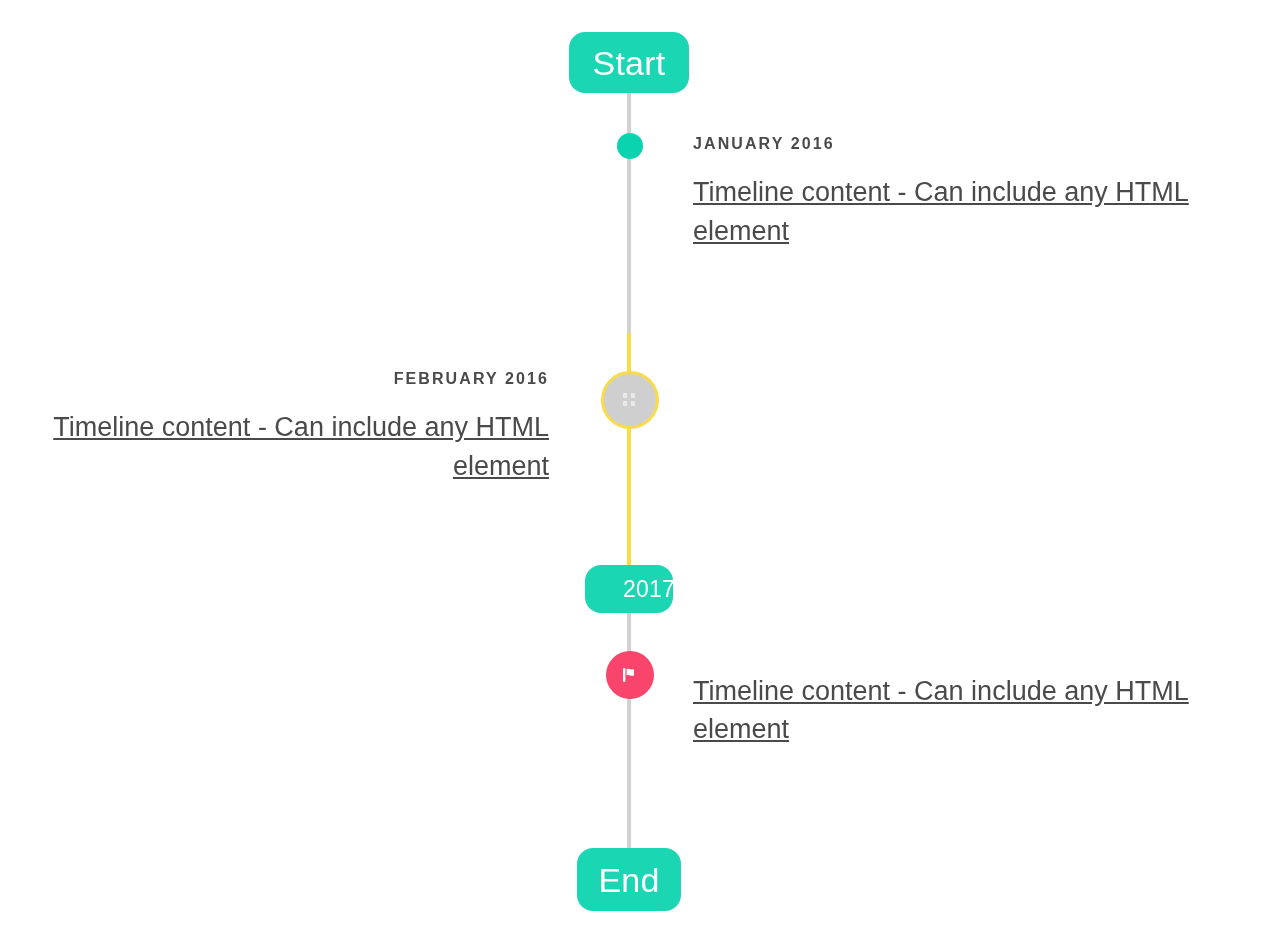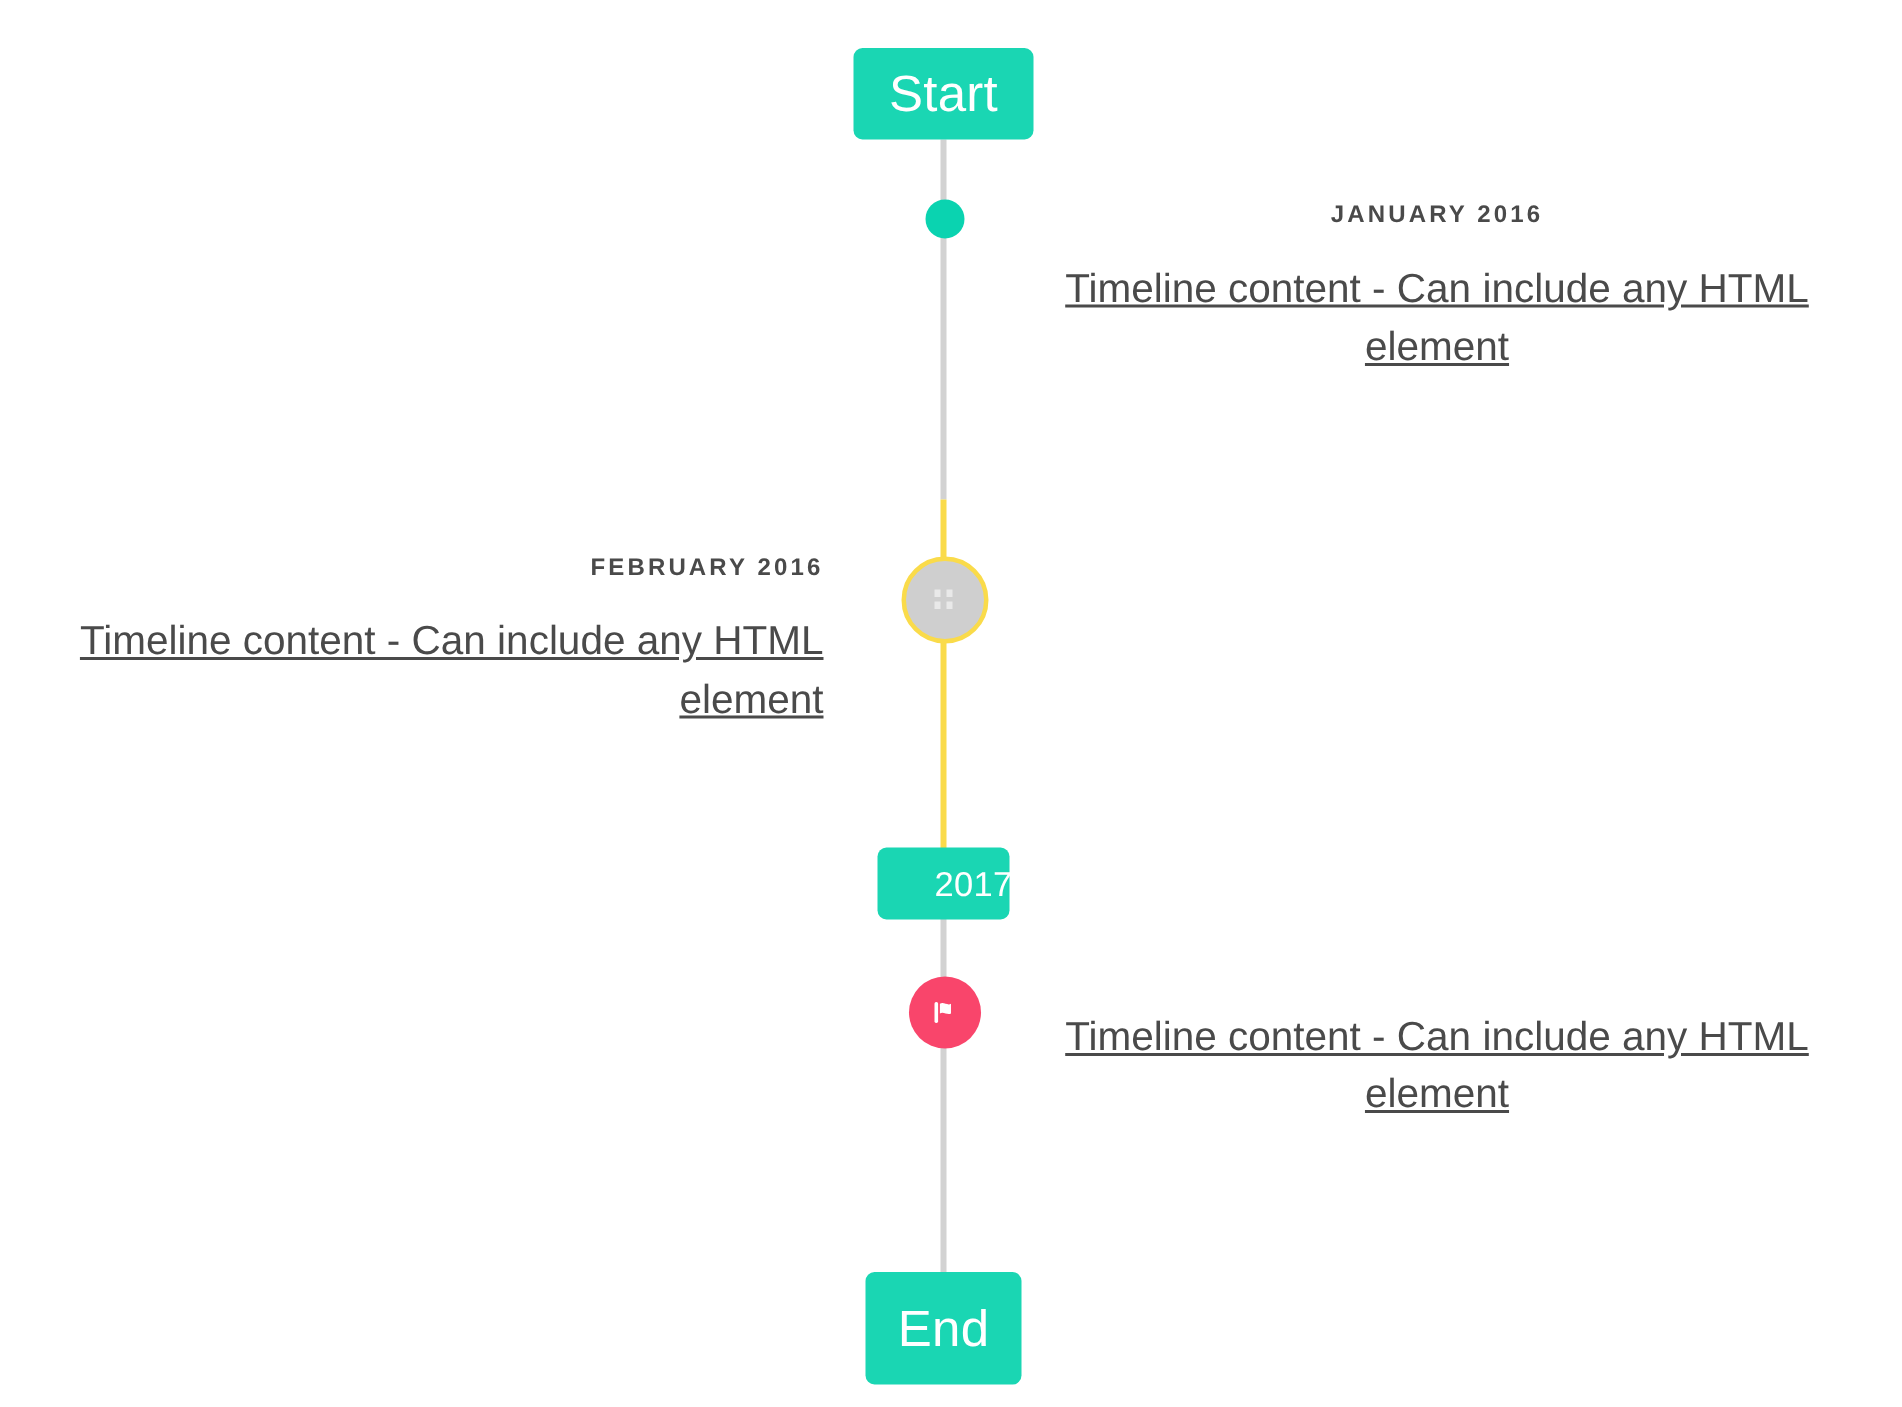--- a/index.html
+++ b/index.html
@@ -32,37 +32,37 @@
   }
   .spine-top    { top: 93px;  height: 240px; }
   .spine-yellow { top: 333px; height: 237px; background: #fadb4a; }
   .spine-bottom { top: 611px; height: 237px; background: #d2d2d2; }
 
   
   .badge {
     position: absolute;
     background: #1ad6b3;
     color: #ffffff;
-    border-radius: 6px;
+    border-radius: 16px;
     text-align: right;
     font-weight: 400;
     line-height: 1;
     display: flex;
     align-items: center;
     justify-content: center;
     letter-spacing: 0.2px;
   }
   .badge-start {
     left: 569px;  top: 32px;
     width: 120px; height: 61px;
     font-size: 34px;
   }
   .badge-end {
     left: 577px;  top: 848px;
-    width: 104px; height: 75px;
+    width: 104px; height: 63px;
     font-size: 34px;
   }
   .badge-year {
     left: 585px;  top: 565px;
     width: 88px;  height: 48px;
     font-size: 23px;
     padding-left: 40px;
   }
 
   
@@ -110,21 +110,21 @@
   }
   .entry-body {
     margin-top: 20px;
     font-size: 27px;
     font-weight: 400;
     color: #4a4a4a;
     line-height: 1.42;
     text-decoration: underline;
   }
 
-  .entry-right { left: 693px; width: 530px; text-align: center; }
+  .entry-right { left: 693px; width: 530px; text-align: left; }
   .entry-left  { left: 4px;  width: 545px; text-align: right; }
 
   .entry-jan   { top: 134px; }
   .entry-feb   { top: 369px; }
   .entry-mar   { top: 652px; }
 </style>
 </head>
 <body>
 
 <div class="timeline">

